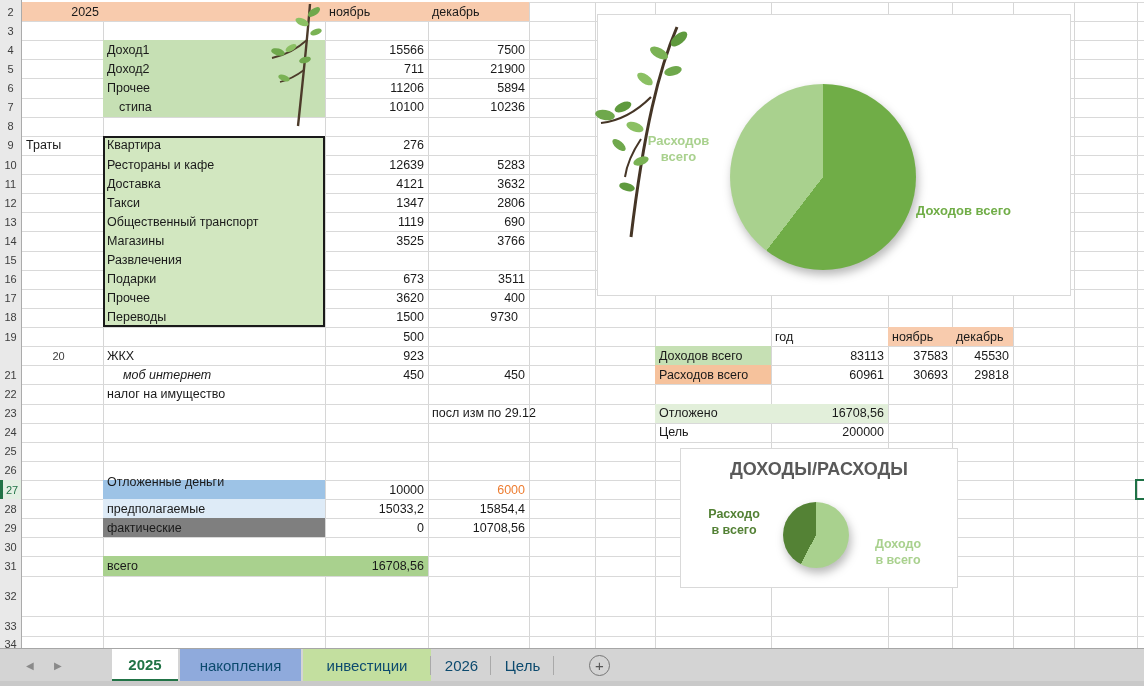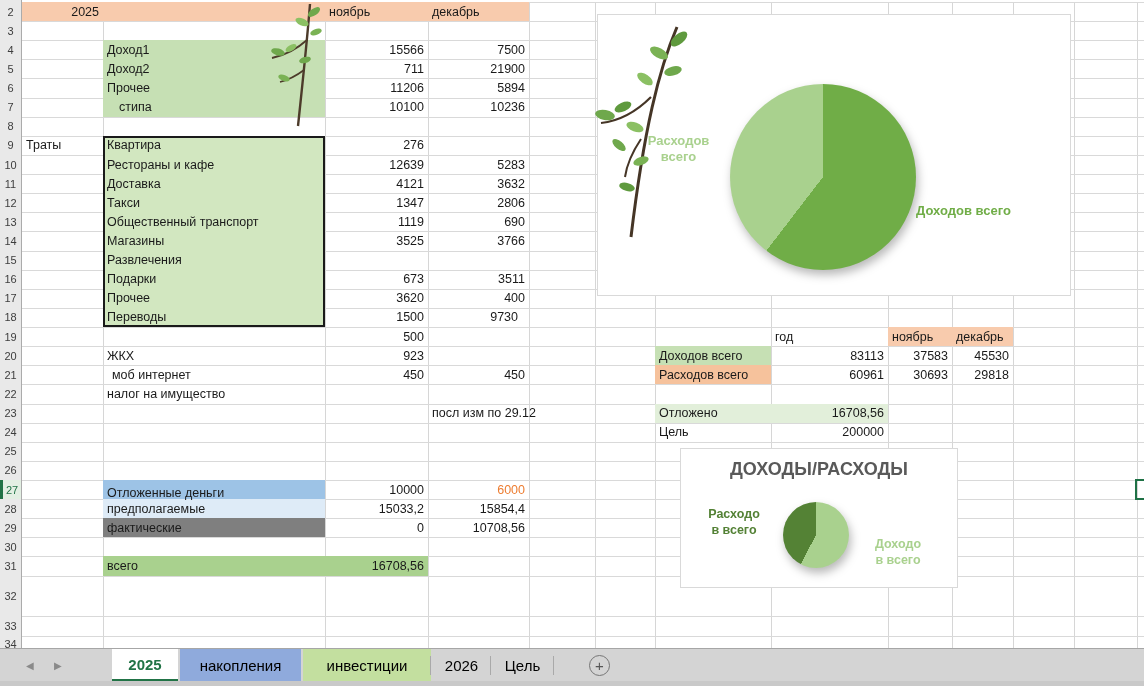--- a/index.html
+++ b/index.html
@@ -25,21 +25,21 @@
   .pie { position:absolute; border-radius:50%; filter:drop-shadow(2px 5px 5px rgba(0,0,0,.28)); }
   .chart-title { position:absolute; font-weight:bold; color:#595959; white-space:nowrap; }
   .pie-label { position:absolute; font-weight:bold; font-size:13px; line-height:1.25;
                text-align:center; }
 
   .sel-box { position:absolute; border:2px solid #1e7145; background:transparent; }
 
   #tabbar { position:absolute; left:0; top:648px; width:1144px; height:33px;
             background:#d4d4d4; border-top:1px solid #a6a6a6; }
   .tab { position:absolute; top:0; height:33px; display:flex; align-items:center;
-         justify-content:center; font-size:15px; color:#000000; cursor:default; }
+         justify-content:center; font-size:15px; color:#0c4a6e; cursor:default; }
   .tab.active { background:#fff; color:#217346; font-weight:bold; border-bottom:3px solid #217346; }
   .tabsep { position:absolute; top:7px; height:19px; width:1px; background:#a9a9a9; }
   .navarrow { position:absolute; top:0; height:33px; display:flex; align-items:center;
               font-size:10px; color:#8a8a8a; }
   #addsheet { position:absolute; top:6px; width:21px; height:21px; border:1px solid #767676;
               border-radius:50%; display:flex; align-items:center; justify-content:center;
               font-size:15px; color:#555; background:transparent; }
   #statusbar { position:absolute; left:0; top:681px; width:1144px; height:5px; background:#c9c9c9; }
 
   .branch { position:absolute; pointer-events:none; }
@@ -110,21 +110,21 @@
       <div class="rownum" style="top: 154.96px; height: 19.12px; position: absolute;">10</div>
       <div class="rownum" style="top: 174.08px; height: 19.12px; position: absolute;">11</div>
       <div class="rownum" style="top: 193.2px; height: 19.12px; position: absolute;">12</div>
       <div class="rownum" style="top: 212.32px; height: 19.12px; position: absolute;">13</div>
       <div class="rownum" style="top: 231.44px; height: 19.12px; position: absolute;">14</div>
       <div class="rownum" style="top: 250.56px; height: 19.12px; position: absolute;">15</div>
       <div class="rownum" style="top: 269.68px; height: 19.12px; position: absolute;">16</div>
       <div class="rownum" style="top: 288.8px; height: 19.12px; position: absolute;">17</div>
       <div class="rownum" style="top: 307.92px; height: 19.12px; position: absolute;">18</div>
       <div class="rownum" style="top: 327.04px; height: 19.12px; position: absolute;">19</div>
-      <div class="rownum" style="top: 346.16px; height: 19.12px; position: absolute;">20</div>
+      <div class="rownum" style="top: 346.16px; height: 19.12px; position: absolute; margin-left: 48px;">20</div>
       <div class="rownum" style="top: 365.28px; height: 19.12px; position: absolute;">21</div>
       <div class="rownum" style="top: 384.4px; height: 19.12px; position: absolute;">22</div>
       <div class="rownum" style="top: 403.52px; height: 19.12px; position: absolute;">23</div>
       <div class="rownum" style="top: 422.64px; height: 19.12px; position: absolute;">24</div>
       <div class="rownum" style="top: 441.76px; height: 19.12px; position: absolute;">25</div>
       <div class="rownum" style="top: 460.88px; height: 19.12px; position: absolute;">26</div>
       <div class="rownum active" style="top: 480px; height: 19.12px; position: absolute;">27</div>
       <div class="rownum" style="top: 499.12px; height: 19.12px; position: absolute;">28</div>
       <div class="rownum" style="top: 518.24px; height: 19.12px; position: absolute;">29</div>
       <div class="rownum" style="top: 537.36px; height: 19.12px; position: absolute;">30</div>
@@ -182,26 +182,26 @@
       <div class="cell r" style="left: 428px; width: 101px; top: 269.68px; height: 19.12px; padding-left: 4px; padding-right: 4px; position: absolute;">3511</div>
       <div class="cell" style="left: 103px; width: 222px; top: 288.8px; height: 19.12px; padding-left: 4px; padding-right: 4px; position: absolute;">Прочее</div>
       <div class="cell r" style="left: 325px; width: 103px; top: 288.8px; height: 19.12px; padding-left: 4px; padding-right: 4px; position: absolute;">3620</div>
       <div class="cell r" style="left: 428px; width: 101px; top: 288.8px; height: 19.12px; padding-left: 4px; padding-right: 4px; position: absolute;">400</div>
       <div class="cell" style="left: 103px; width: 222px; top: 307.92px; height: 19.12px; padding-left: 4px; padding-right: 4px; position: absolute;">Переводы</div>
       <div class="cell r" style="left: 325px; width: 103px; top: 307.92px; height: 19.12px; padding-left: 4px; padding-right: 4px; position: absolute;">1500</div>
       <div class="cell r" style="left: 413px; width: 101px; top: 307.92px; height: 19.12px; padding-left: 4px; padding-right: 4px; position: absolute; margin-left: 8px;">9730</div>
       <div class="cell r" style="left: 325px; width: 103px; top: 327.04px; height: 19.12px; padding-left: 4px; padding-right: 4px; position: absolute;">500</div>
       <div class="cell" style="left: 103px; width: 222px; top: 346.16px; height: 19.12px; padding-left: 4px; padding-right: 4px; position: absolute;">ЖКХ</div>
       <div class="cell r" style="left: 325px; width: 103px; top: 346.16px; height: 19.12px; padding-left: 4px; padding-right: 4px; position: absolute;">923</div>
-      <div class="cell" style="left: 103px; width: 222px; top: 365.28px; height: 19.12px; padding-left: 9px; padding-right: 4px; position: absolute;">моб интернет</div>
+      <div class="cell" style="left: 103px; width: 222px; top: 365.28px; height: 19.12px; padding-left: 20px; padding-right: 4px; position: absolute; font-style: italic;">моб интернет</div>
       <div class="cell r" style="left: 325px; width: 103px; top: 365.28px; height: 19.12px; padding-left: 4px; padding-right: 4px; position: absolute;">450</div>
       <div class="cell r" style="left: 428px; width: 101px; top: 365.28px; height: 19.12px; padding-left: 4px; padding-right: 4px; position: absolute;">450</div>
       <div class="cell" style="left: 103px; width: 222px; top: 384.4px; height: 19.12px; padding-left: 4px; padding-right: 4px; position: absolute;">налог на имущество</div>
       <div class="cell" style="left: 428px; width: 167px; top: 403.52px; height: 19.12px; padding-left: 4px; padding-right: 4px; position: absolute;">посл изм по 29.12</div>
-      <div class="cell" style="left: 103px; width: 222px; top: 483px; height: 19.12px; padding-left: 4px; padding-right: 4px; position: absolute;">Отложенные деньги</div>
+      <div class="cell" style="left: 103px; width: 222px; top: 472px; height: 19.12px; padding-left: 4px; padding-right: 4px; position: absolute;">Отложенные деньги</div>
       <div class="cell r" style="left: 325px; width: 103px; top: 480px; height: 19.12px; padding-left: 4px; padding-right: 4px; position: absolute;">10000</div>
       <div class="cell r" style="left: 428px; width: 101px; top: 480px; height: 19.12px; padding-left: 4px; padding-right: 4px; position: absolute; color: rgb(237, 125, 49);">6000</div>
       <div class="cell" style="left: 103px; width: 256px; top: 499.12px; height: 19.12px; padding-left: 4px; padding-right: 4px; position: absolute; border-radius: 7px;">предполагаемые</div>
       <div class="cell r" style="left: 325px; width: 103px; top: 499.12px; height: 19.12px; padding-left: 4px; padding-right: 4px; position: absolute;">15033,2</div>
       <div class="cell r" style="left: 428px; width: 101px; top: 499.12px; height: 19.12px; padding-left: 4px; padding-right: 4px; position: absolute;">15854,4</div>
       <div class="cell" style="left: 103px; width: 222px; top: 518.24px; height: 19.12px; padding-left: 4px; padding-right: 4px; position: absolute;">фактические</div>
       <div class="cell r" style="left: 325px; width: 103px; top: 518.24px; height: 19.12px; padding-left: 4px; padding-right: 4px; position: absolute;">0</div>
       <div class="cell r" style="left: 428px; width: 101px; top: 518.24px; height: 19.12px; padding-left: 4px; padding-right: 4px; position: absolute;">10708,56</div>
       <div class="cell" style="left: 103px; width: 222px; top: 556.48px; height: 19.12px; padding-left: 4px; padding-right: 4px; position: absolute;">всего</div>
       <div class="cell r" style="left: 325px; width: 103px; top: 556.48px; height: 19.12px; padding-left: 4px; padding-right: 4px; position: absolute;">16708,56</div>

